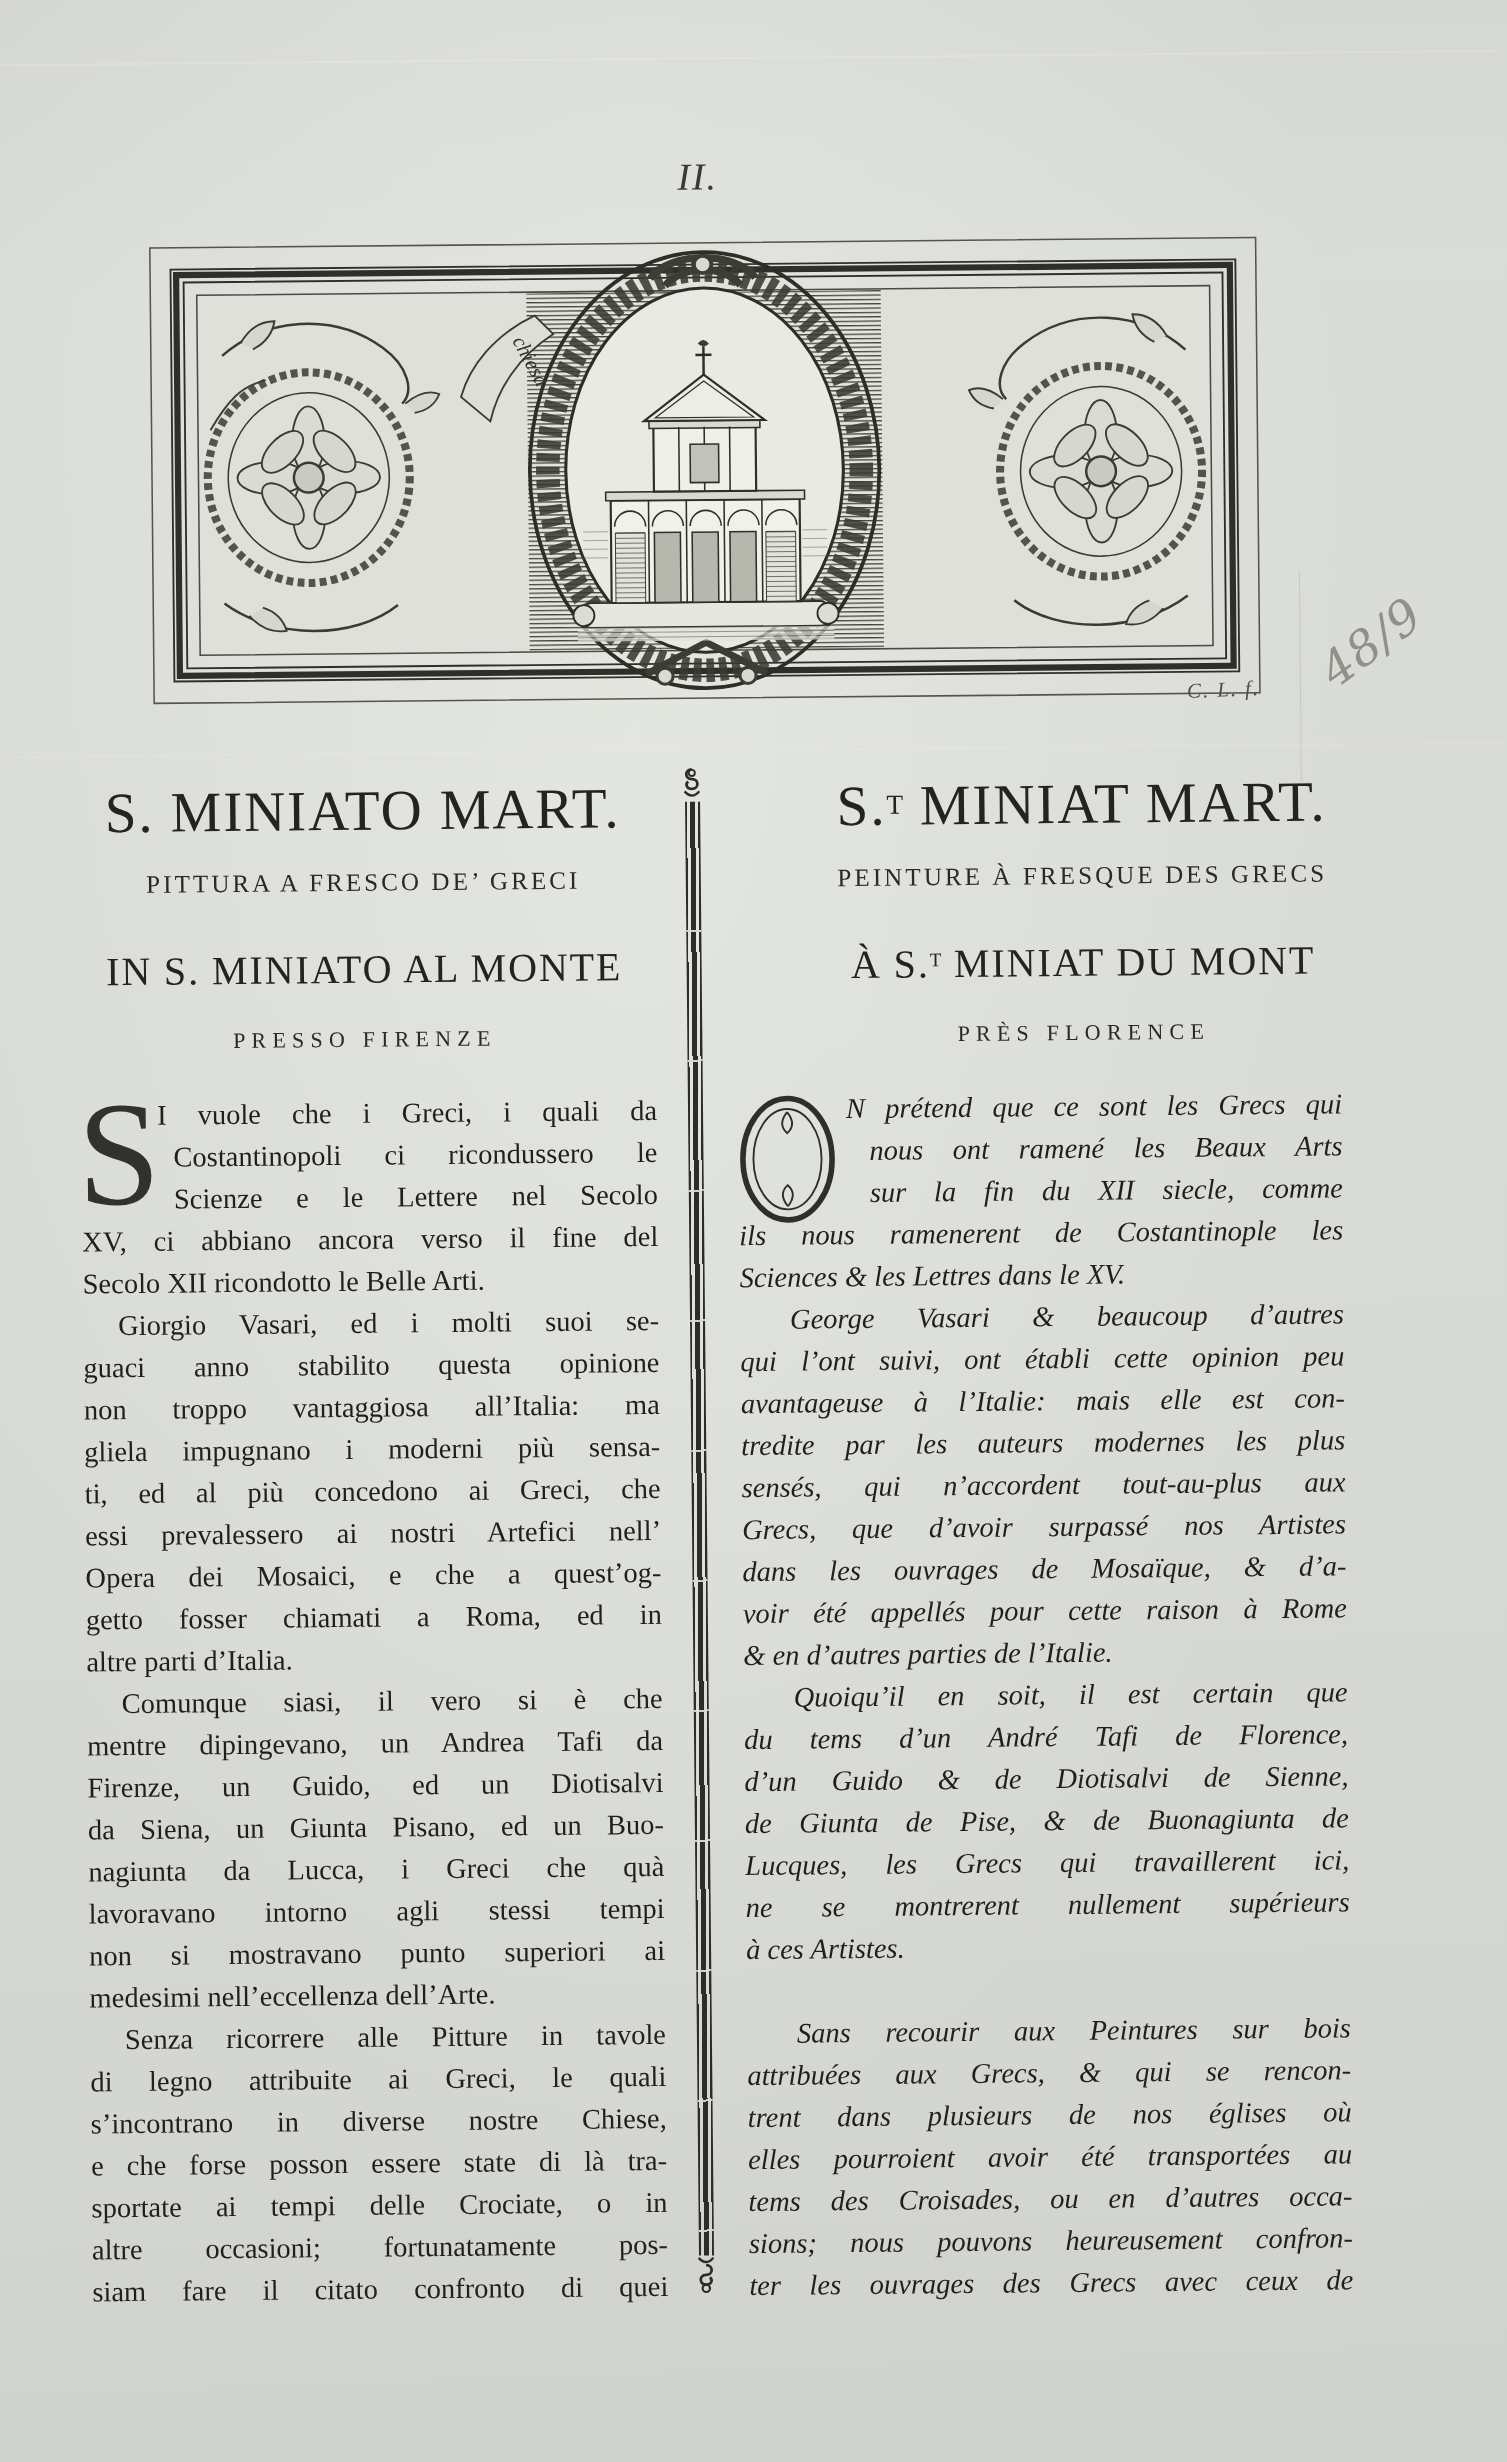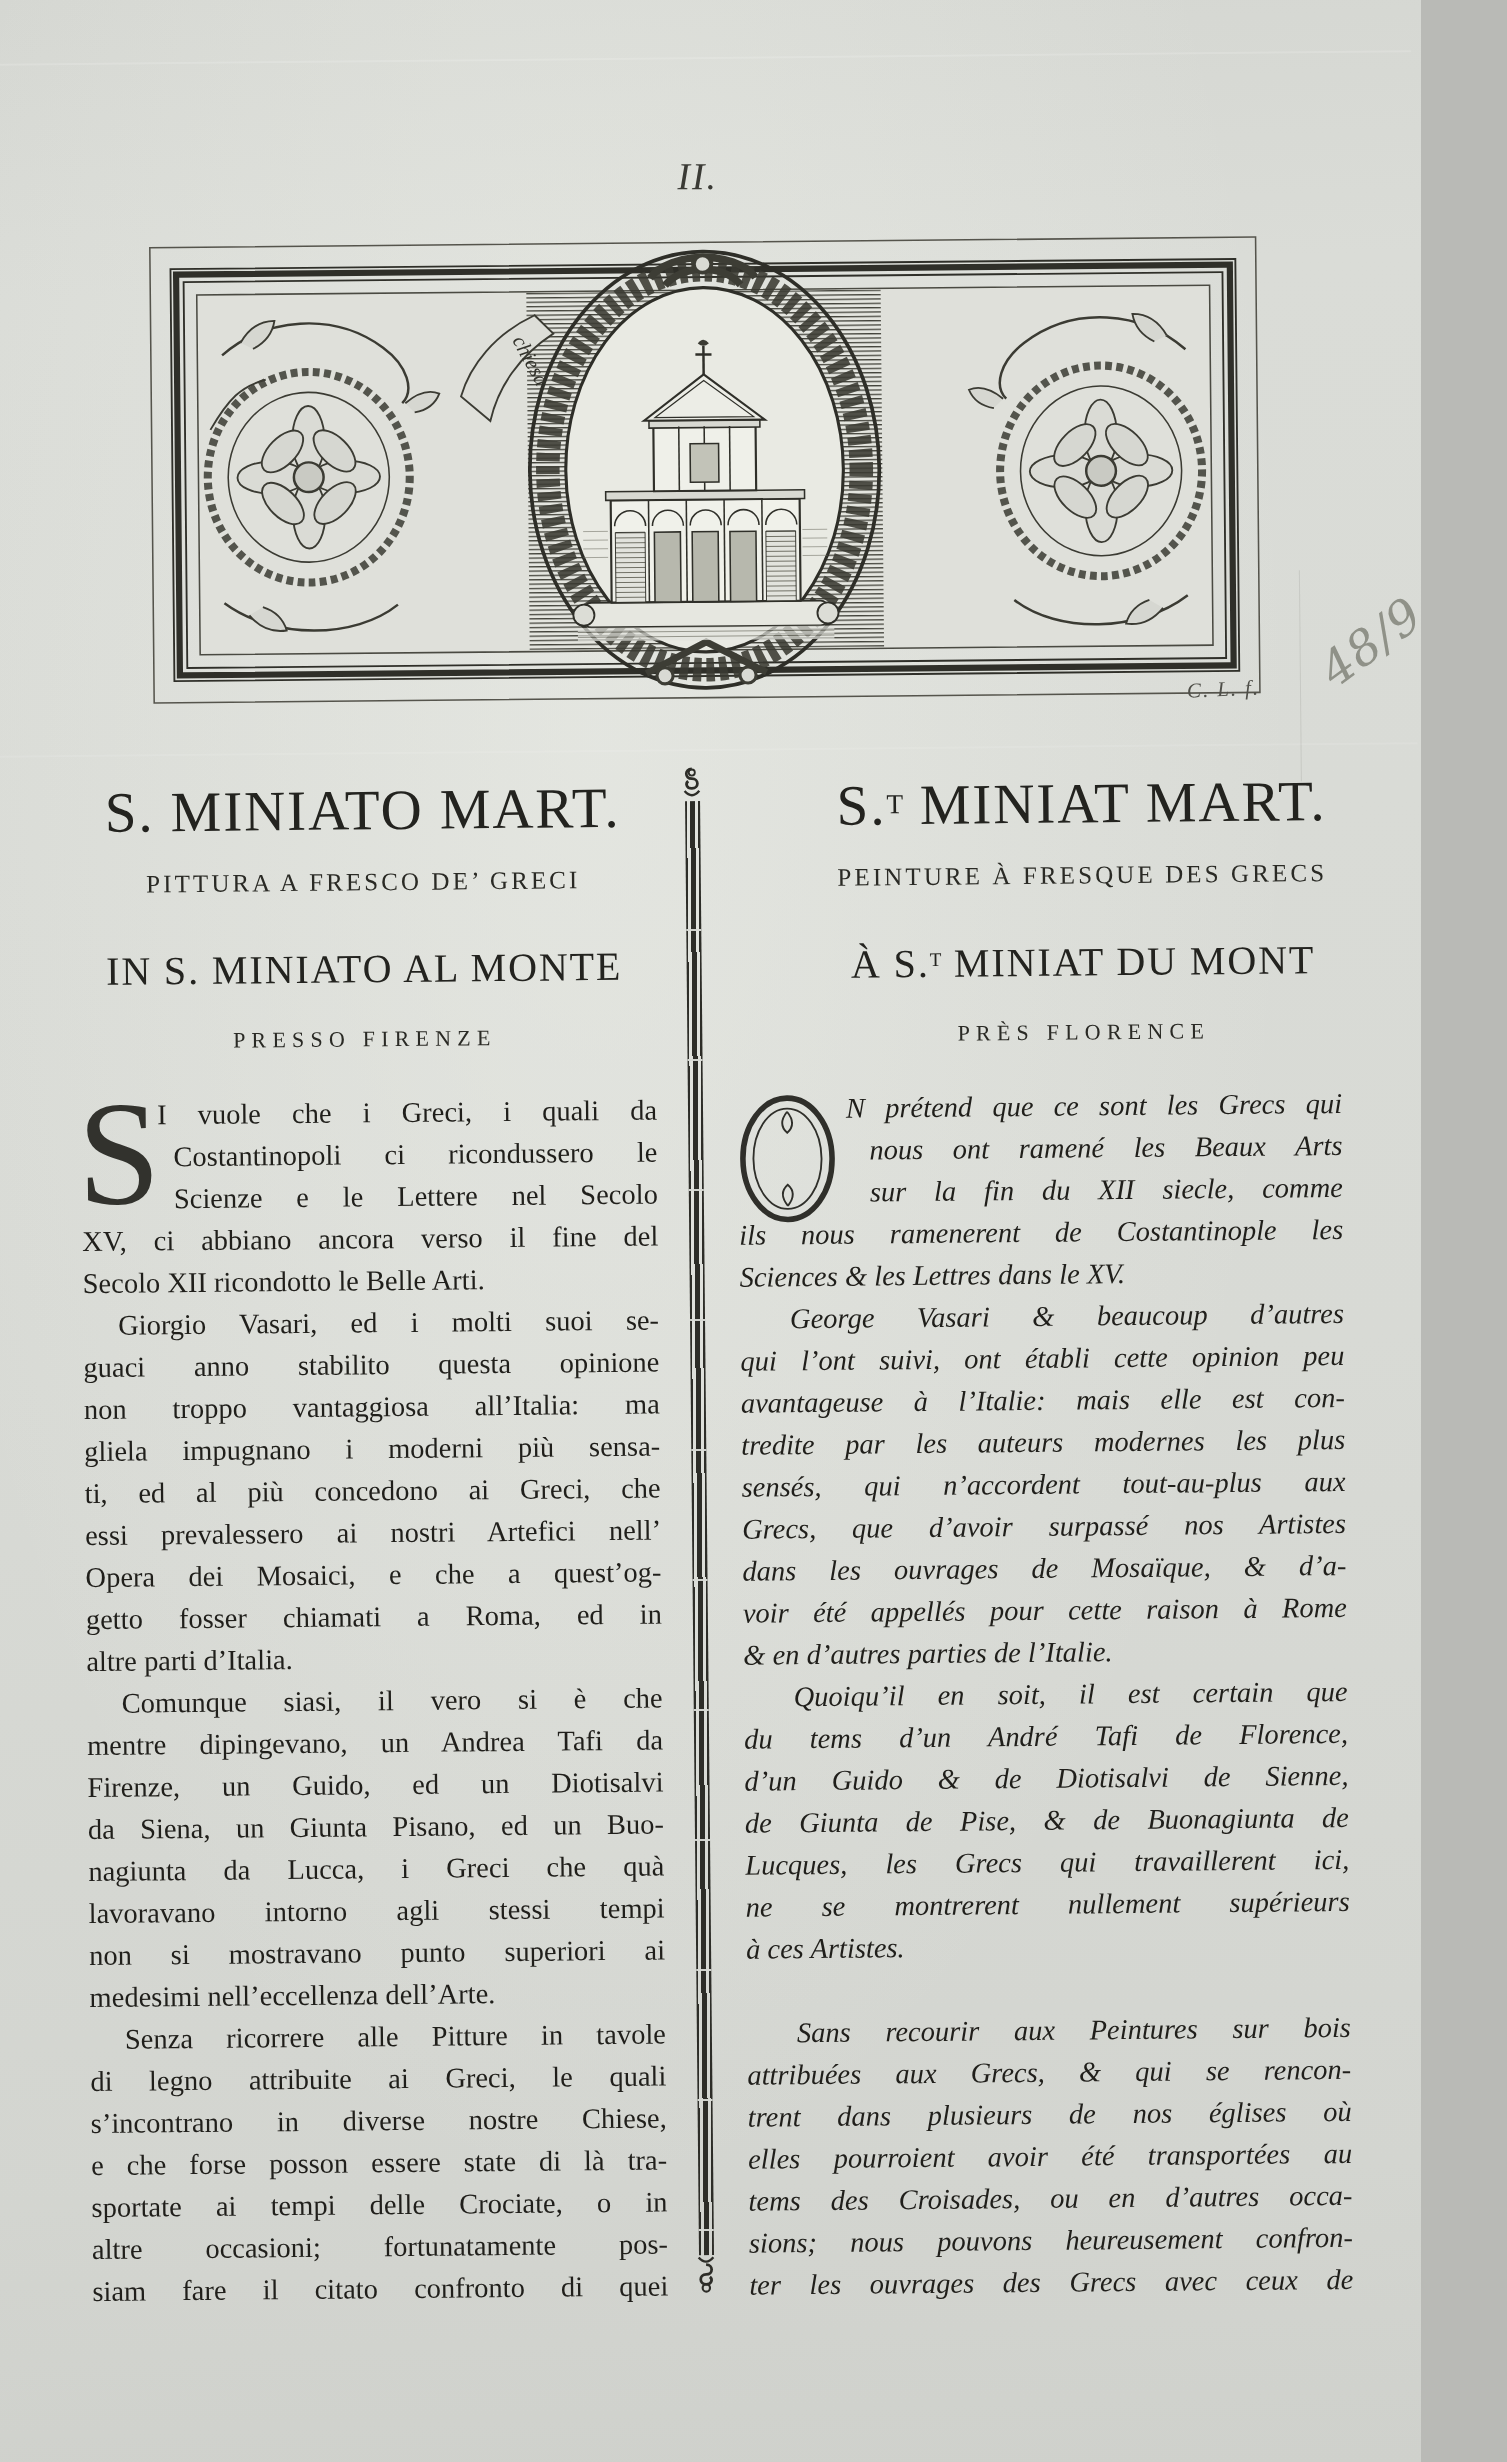--- a/index.html
+++ b/index.html
@@ -1,22 +1,21 @@
 <!DOCTYPE html>
 <html style="font-size:10px"><head>
 <meta charset="utf-8">
 <style>
   html,body{margin:0;padding:0;background:#b9bab6;}
   .page{
-    position:relative;width:1381px;height:2462px;overflow:hidden;
+    position:relative;width:1507px;height:2462px;overflow:hidden;
     font-family:"Liberation Serif", serif;color:#21211d;
     background:
       radial-gradient(ellipse at 42% 30%, rgba(236,238,232,.55) 0%, rgba(218,220,215,.0) 60%),
       linear-gradient(178deg,#d5d7d2 0%,#dadcd7 12%,#d8dad5 55%,#d3d5d0 88%,#cfd1cc 100%);
-    padding-left: 40px;
   }
   .sheet{position:absolute;inset:0;transform:rotate(-0.55deg);transform-origin:50% 45%;}
   .crease-h{position:absolute;left:0;width:100%;height:1.9px;background:rgba(255,255,255,.30);}
   .crease-v{position:absolute;width:1.2px;background:rgba(110,112,106,.16);}
 
   .plate-number{position:absolute;left:632px;top:154px;width:149px;text-align:center;
     font-style:italic;font-size:38px;letter-spacing:1.9px;color:#3a3a35;}
 
   .plate{position:absolute;left:155px;top:239px;width:1112px;height:462px;}
 

